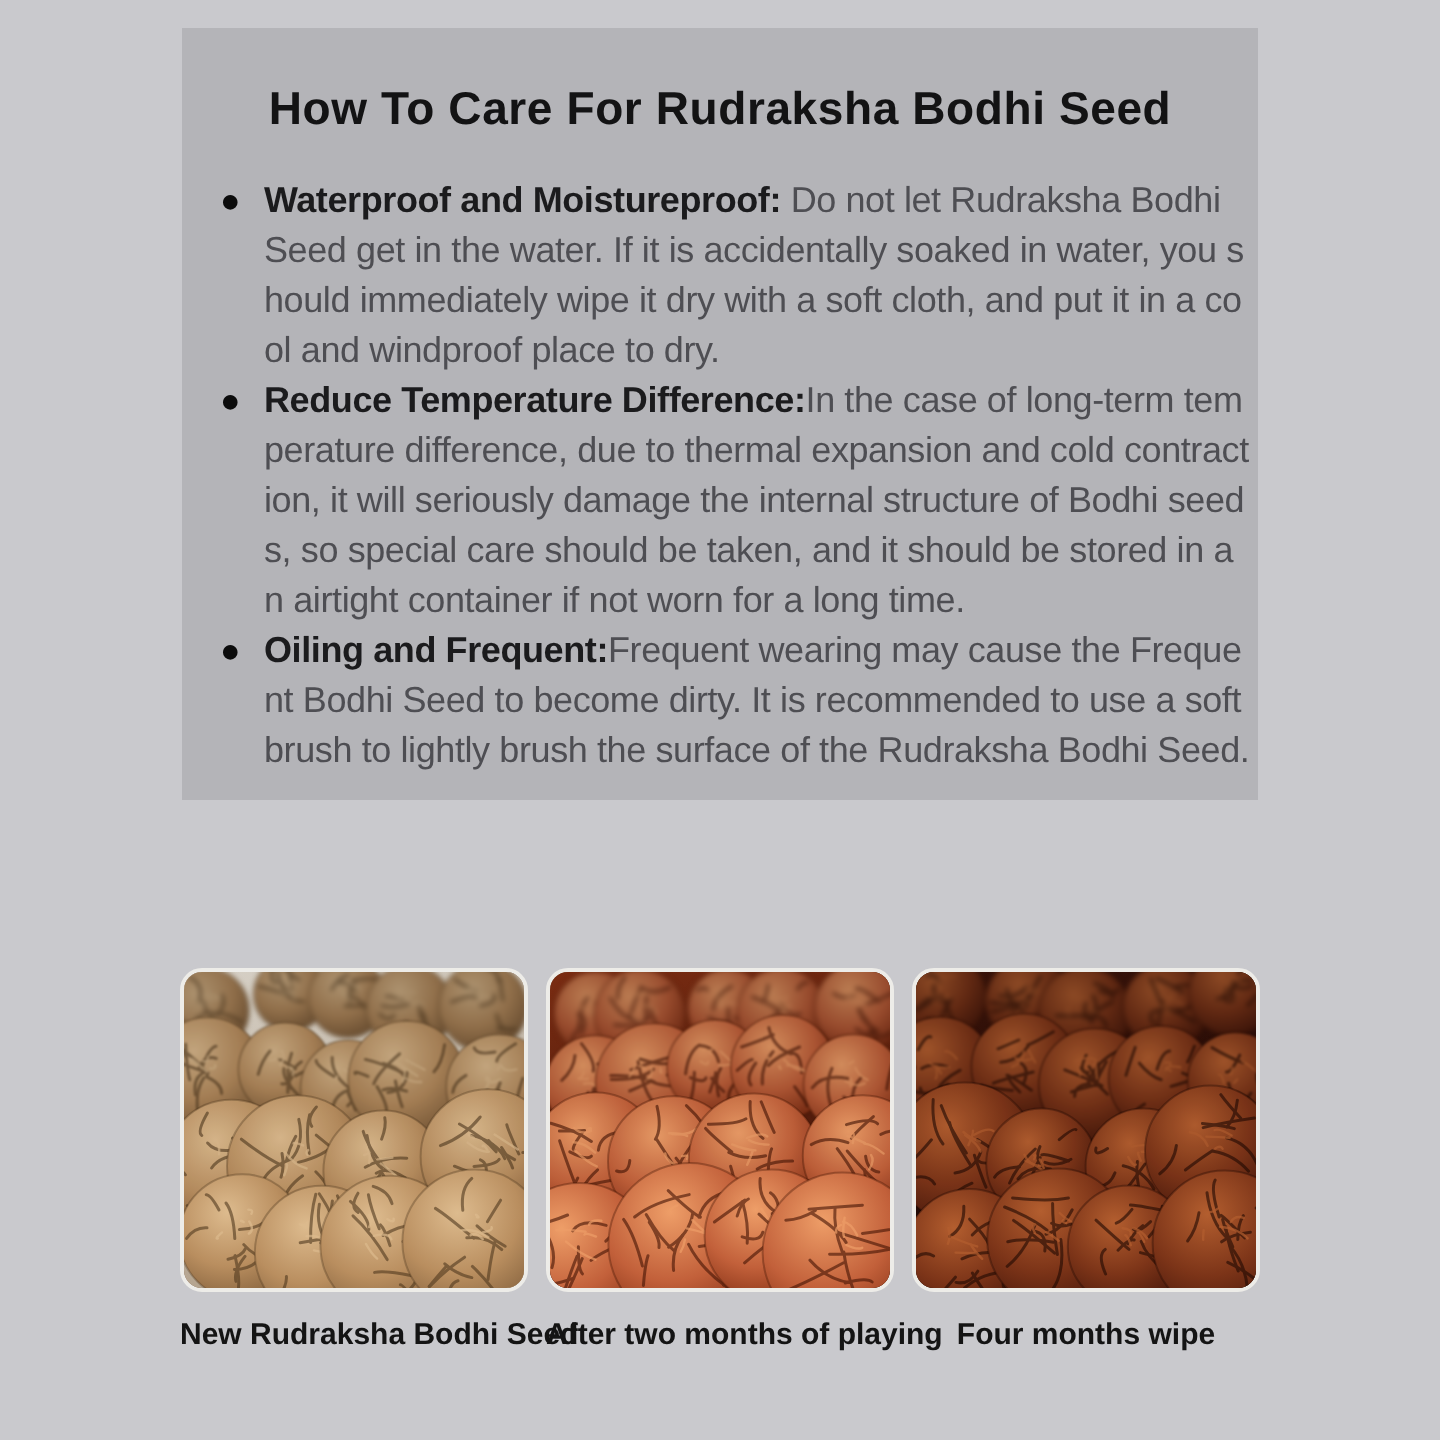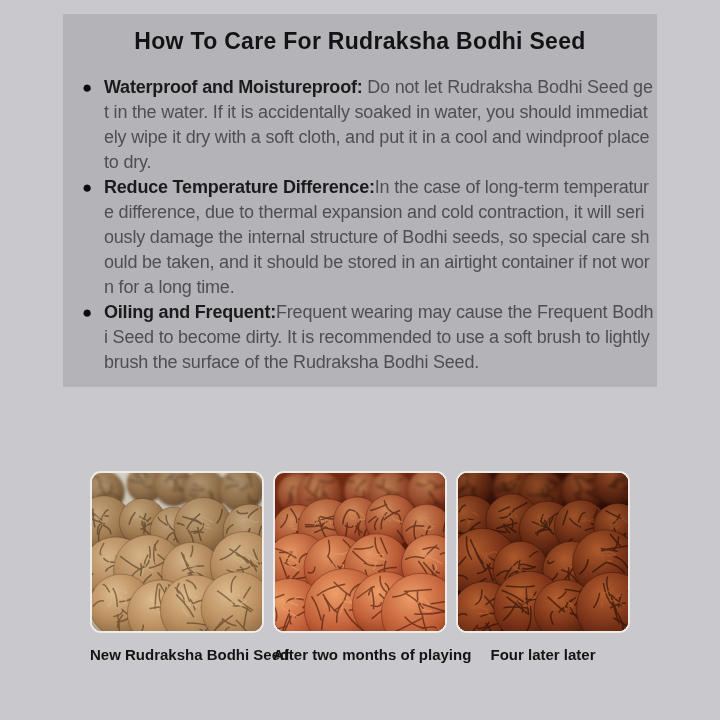--- a/index.html
+++ b/index.html
@@ -8,24 +8,24 @@
     background: #c9c9cd;
     width: 720px;
   }
   .page {
     width: 720px;
     height: 720px;
     background: #c9c9cd;
     overflow: hidden;
   }
   .panel {
-    width: 594px;
+    width: 538px;
     margin: 14px auto 0;
     background: #b4b4b8;
-    padding: 13px 0 12px;
+    padding: 26px 0 12px;
   }
   .title {
     font-size: 23px;
     font-weight: bold;
     color: #131314;
     text-align: center;
     letter-spacing: 0.3px;
     line-height: 28px;
   }
   .care-list {
@@ -1238,17 +1238,17 @@
               </g>
               <g stroke="#b35e2f" stroke-width="1.2" fill="none" stroke-linecap="round" opacity="0.7">
                 <path d="M143.8 129.1 Q143.5 133.5 143.6 133.9"></path>
                 <path d="M157.4 125.0 Q159.4 121.6 163.8 122.9"></path>
                 <path d="M152.0 127.4 Q161.0 128.2 165.8 133.2"></path>
                 <path d="M146.1 120.2 Q148.3 120.2 150.9 118.3"></path>
               </g>
             </g>
           </svg>
       </div>
-      <figcaption class="caption">Four later later</figcaption>
+      <figcaption class="caption">Four months wipe</figcaption>
     </figure>
   </div>
 
 </div>
 
 </body></html>

